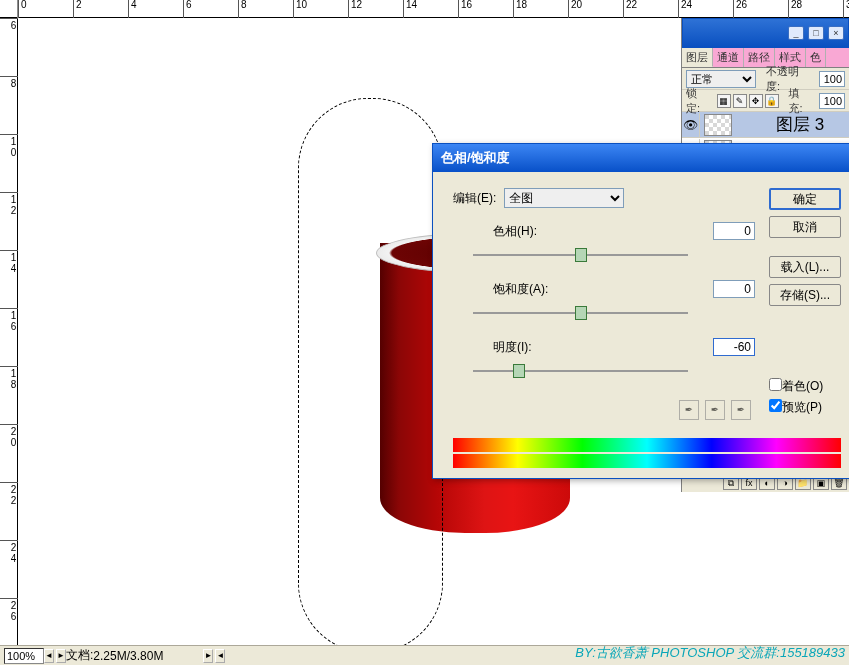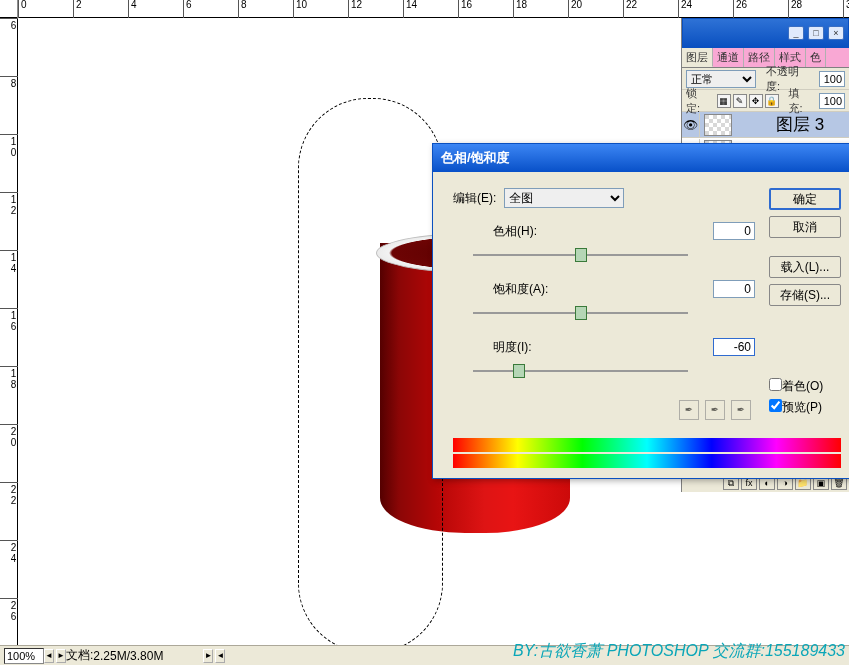--- a/index.html
+++ b/index.html
@@ -16,21 +16,21 @@
 .canvas { position: absolute; left: 18px; top: 18px; width: 831px; height: 630px; background: #fff; }
 .cup-body { position: absolute; left: 362px; top: 225px; width: 190px; height: 290px; background: linear-gradient(90deg, #540000 0%, #8b0606 10%, #b50606 30%, #de1414 55%, #e81414 70%, #cc0a0a 100%); border-radius: 0 0 85px 85px / 0 0 35px 35px; }
 .cup-rim { position: absolute; left: 358px; top: 215px; width: 198px; height: 40px; border-radius: 50%; background: radial-gradient(ellipse at center, #5b0000 0%, #6d0404 60%, #f2f2f2 62%, #d4d4d4 100%); border: 1px solid #bfbfbf; }
 .selection { position: absolute; left: 280px; top: 80px; width: 145px; height: 555px; border: 1px dashed #000; border-radius: 70px; }
 
 
 .status { position: absolute; left: 0; bottom: 0; width: 100%; height: 20px; background: #ece9d8; border-top: 1px solid #aca899; display: flex; align-items: center; padding-left: 4px; }
 .status input { width: 40px; height: 16px; border: 1px inset #888; font-size: 11px; padding: 0 2px; }
 .status .arrows { display: inline-flex; gap: 2px; }
 .status .arrow { width: 10px; height: 14px; background: #ece9d8; border: 1px outset #fff; font-size: 8px; text-align: center; line-height: 12px; }
-.watermark { position: absolute; right: 4px; bottom: 3px; font-size: 16px; color: #0aa6b8; font-style: italic; }
+.watermark { position: absolute; right: 4px; bottom: 3px; font-size: 13px; color: #0aa6b8; font-style: italic; }
 
 
 .layers-panel { position: absolute; right: 0; top: 18px; width: 168px; background: #ece9d8; border-left: 1px solid #808080; z-index: 5; }
 .layers-title { height: 30px; background: linear-gradient(180deg, #2e72d6 0%, #0a50c0 100%); border: 1px solid #0a50c0; display: flex; align-items: center; justify-content: flex-end; padding: 0 4px; gap: 4px; }
 .layers-title .titlebar-btn { width: 16px; height: 14px; background: #e0eafc; border: 1px solid #3a6ec2; border-radius: 2px; font-size: 9px; text-align: center; line-height: 12px; color: #333; }
 .layers-tabs { display: flex; background: #f9a8d4; height: 20px; border-bottom: 1px solid #808080; }
 .layers-tabs .tab { padding: 2px 4px; font-size: 11px; color: #333; border-right: 1px solid #b0b0b0; }
 .layers-tabs .tab.active { background: #ece9d8; font-weight: normal; border-bottom: 1px solid #ece9d8; }
 .layers-row { display: flex; align-items: center; padding: 2px 4px; gap: 10px; height: 22px; border-bottom: 1px solid #d0cdbf; }
 .layers-row select { flex: 0 0 70px; height: 18px; font-size: 11px; border: 1px solid #7f9db9; }

